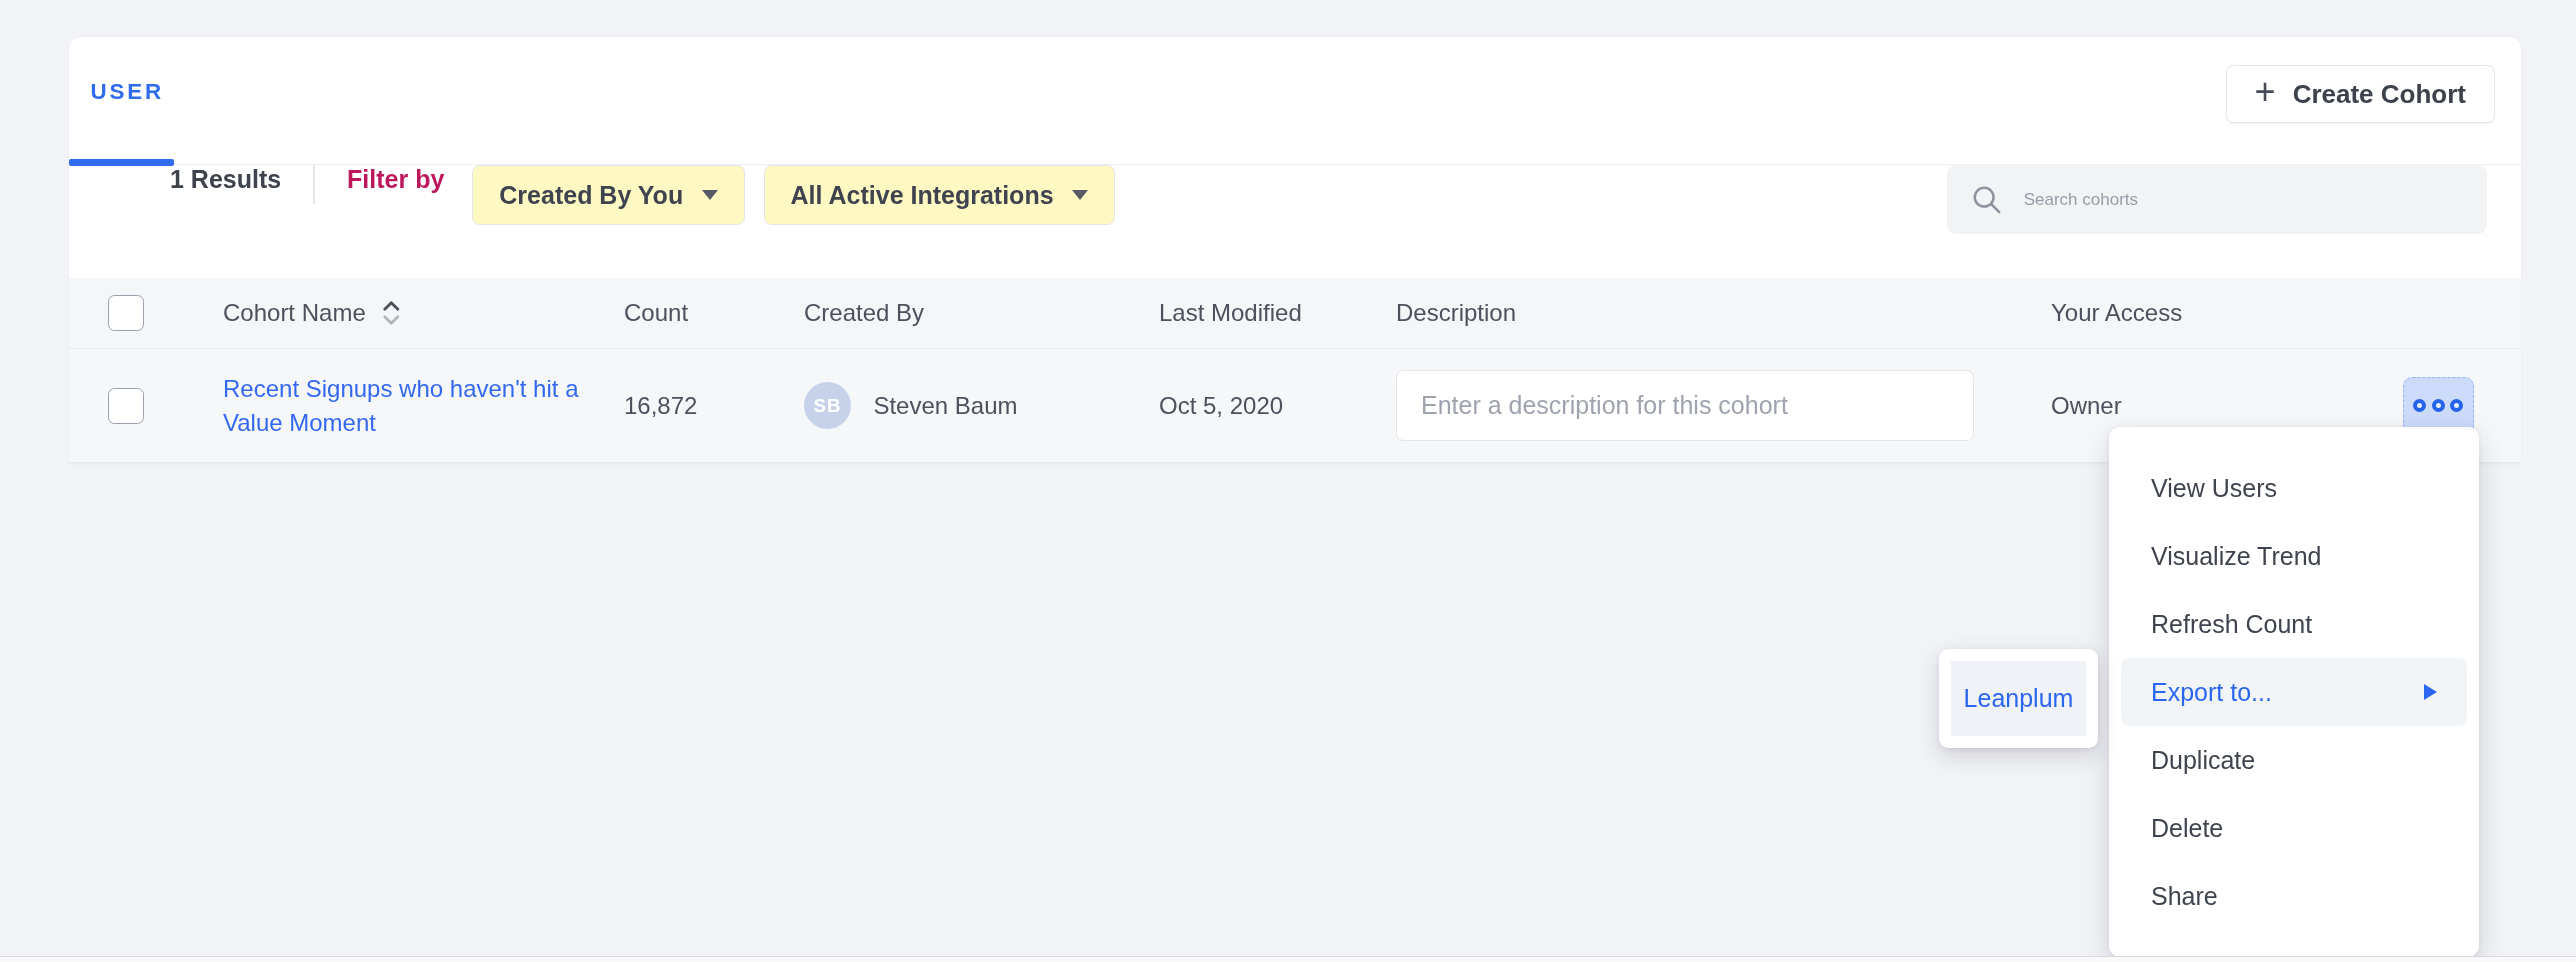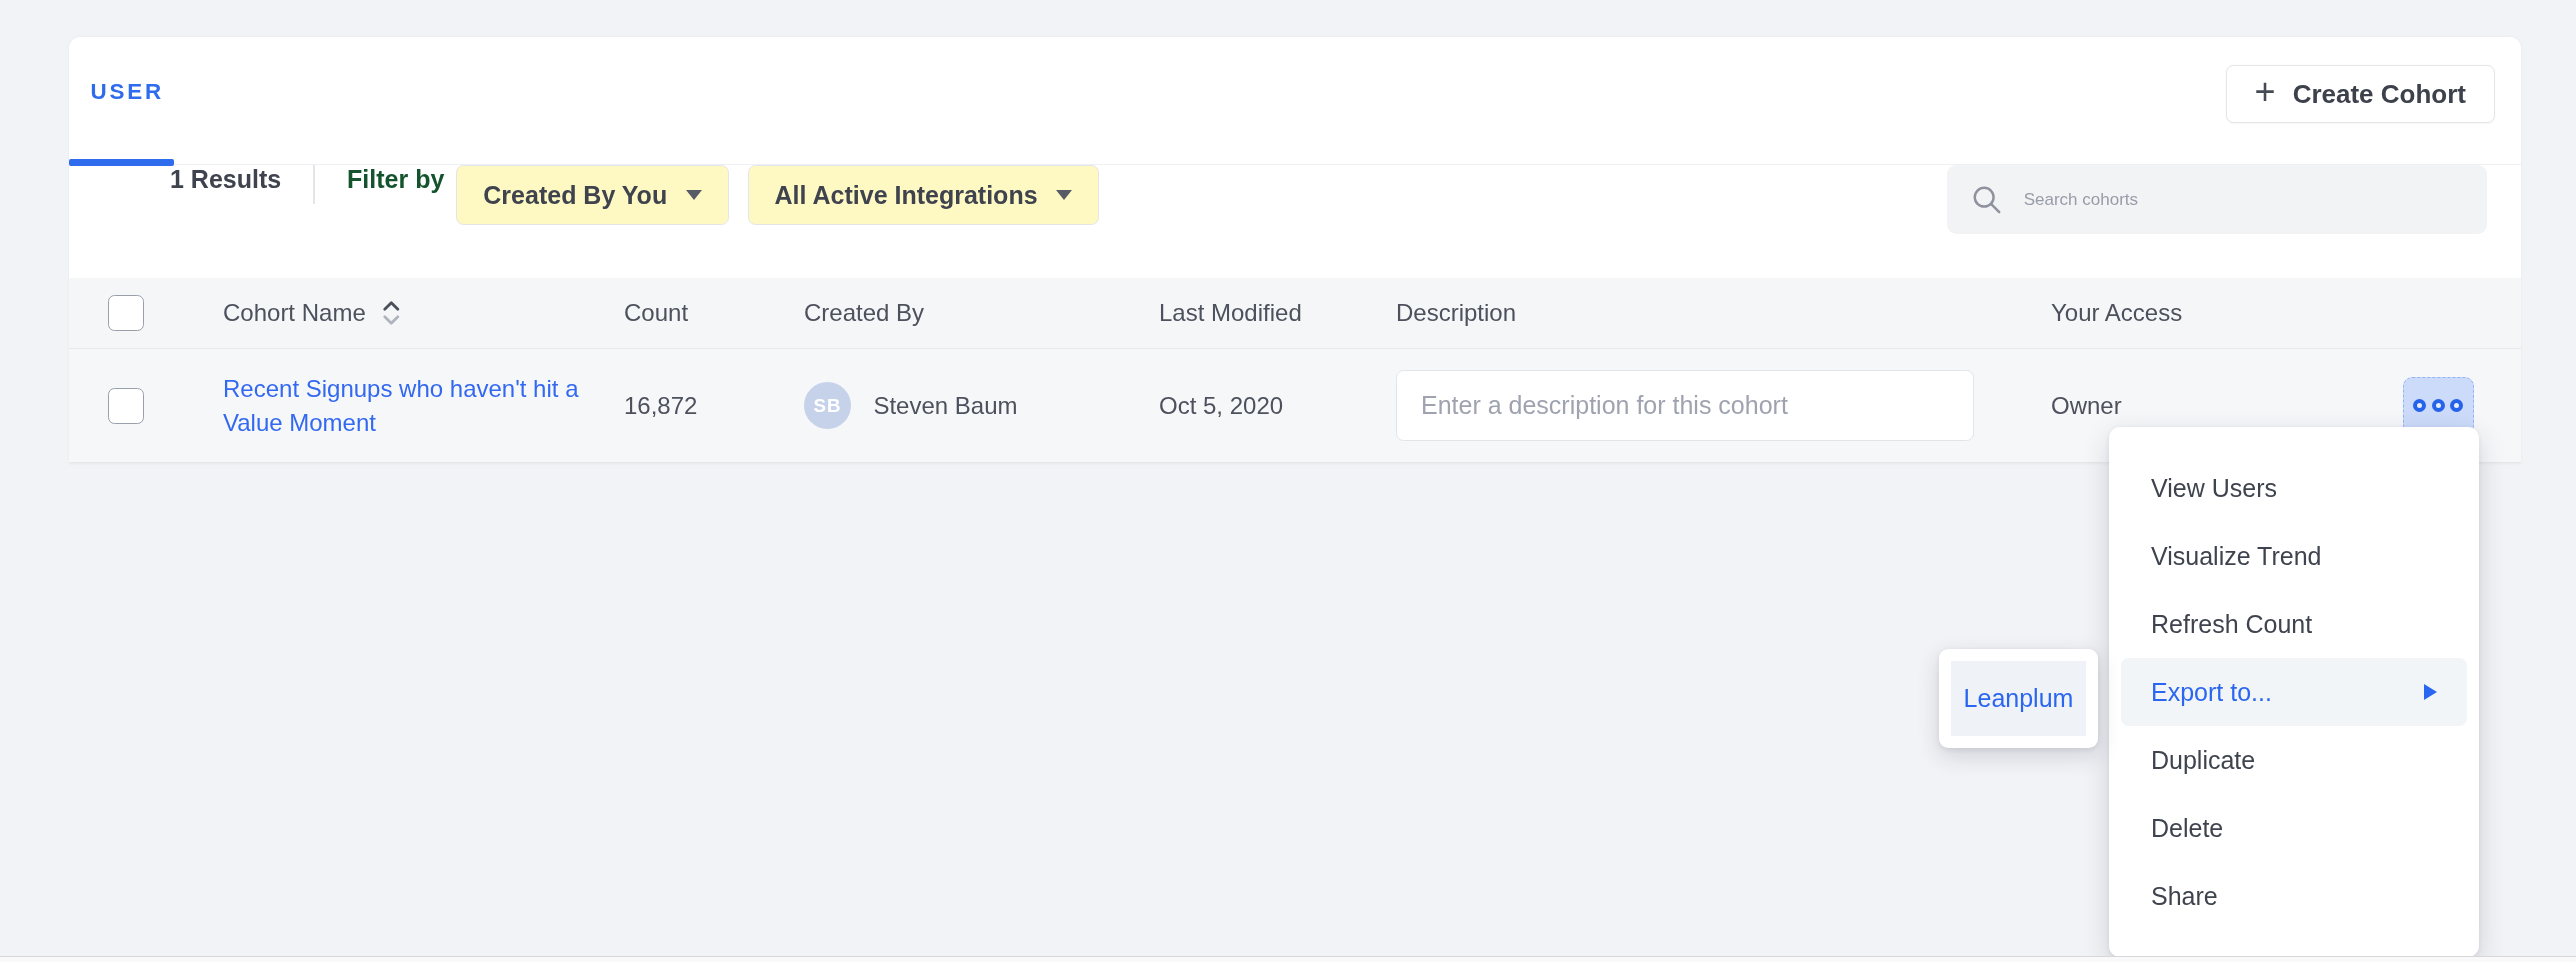--- a/index.html
+++ b/index.html
@@ -48,21 +48,21 @@
   }
   .plus-glyph { font-size: 36px; font-weight: normal; color: #454a55; line-height: 1; margin-top: -3.7px; }
 
   
   .filterbar {
     height: 113px; display: flex; align-items: flex-start;
     padding-left: 101px;
   }
   .results-label { font-size: 25px; font-weight: bold; color: #3e434e; }
   .v-divider { width: 1.9px; height: 39px; background: #e3e5e9; margin: 0 32px; }
-  .filterby-label { font-size: 25px; font-weight: bold; color: #14532d; margin-right: 12px; }
+  .filterby-label { font-size: 25px; font-weight: bold; color: #be185d; margin-right: 28px; }
   .dropdown-btn {
     height: 60px; padding: 0 26px; margin-right: 18.7px;
     display: flex; align-items: center; gap: 18.7px;
     background: #fef9c3; border: 0.9px solid #e3e5e9; border-radius: 7.5px;
     font-size: 25px; font-weight: bold; color: #3e434e; cursor: pointer;
   }
   .caret-down {
     width: 0; height: 0;
     border-left: 8.4px solid transparent; border-right: 8.4px solid transparent;
     border-top: 10.3px solid #565b66;

